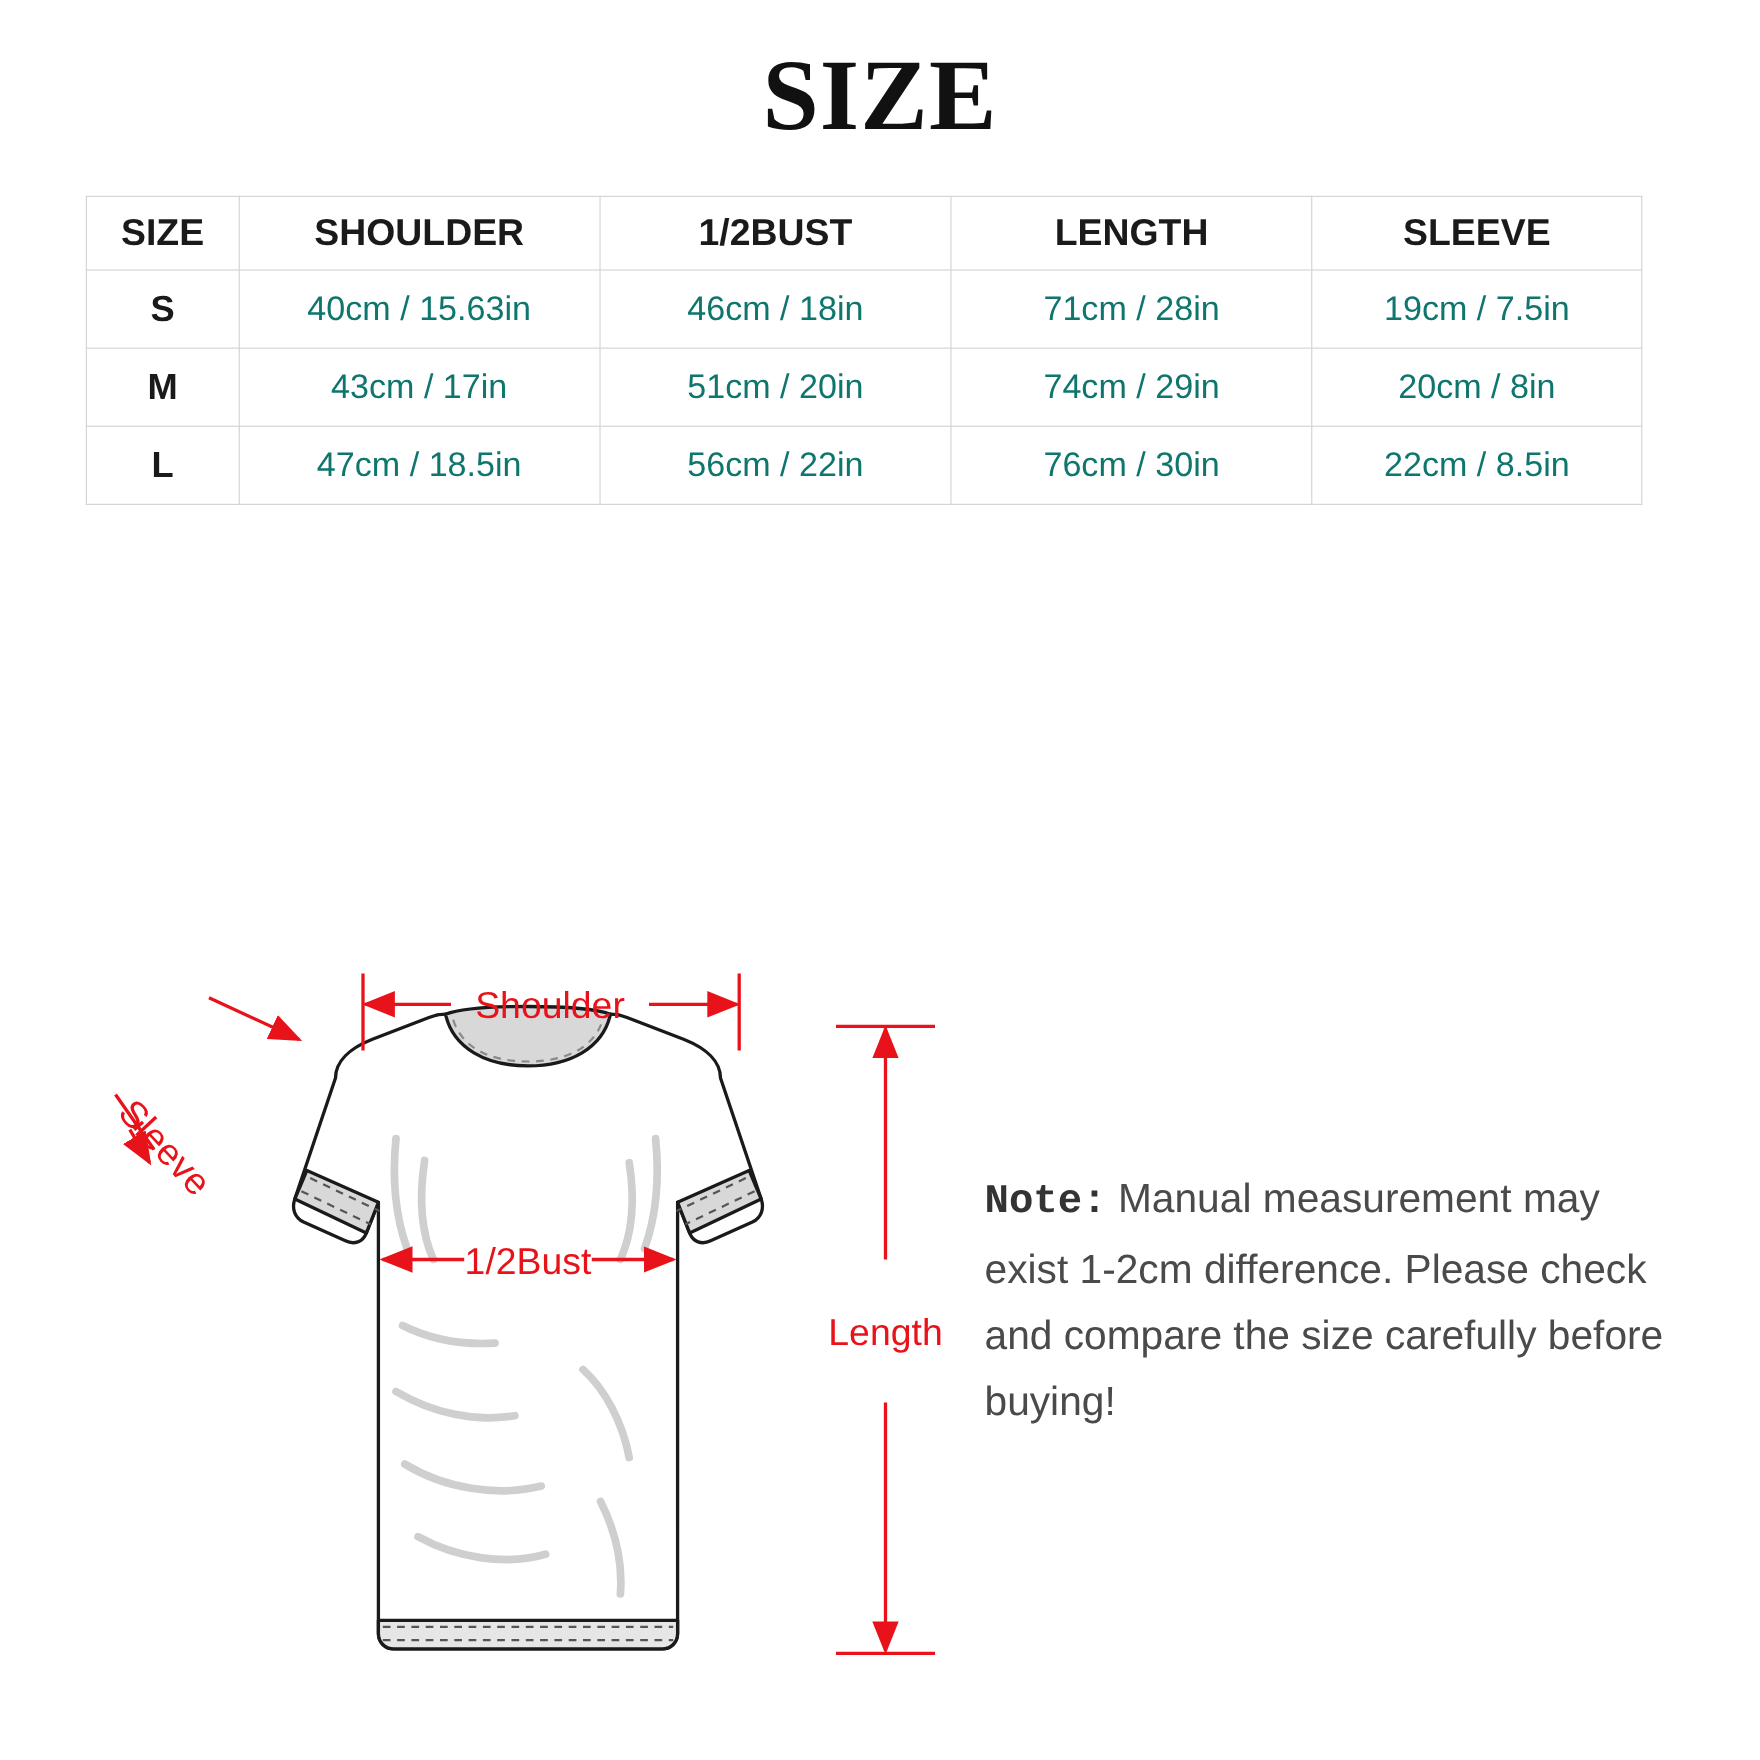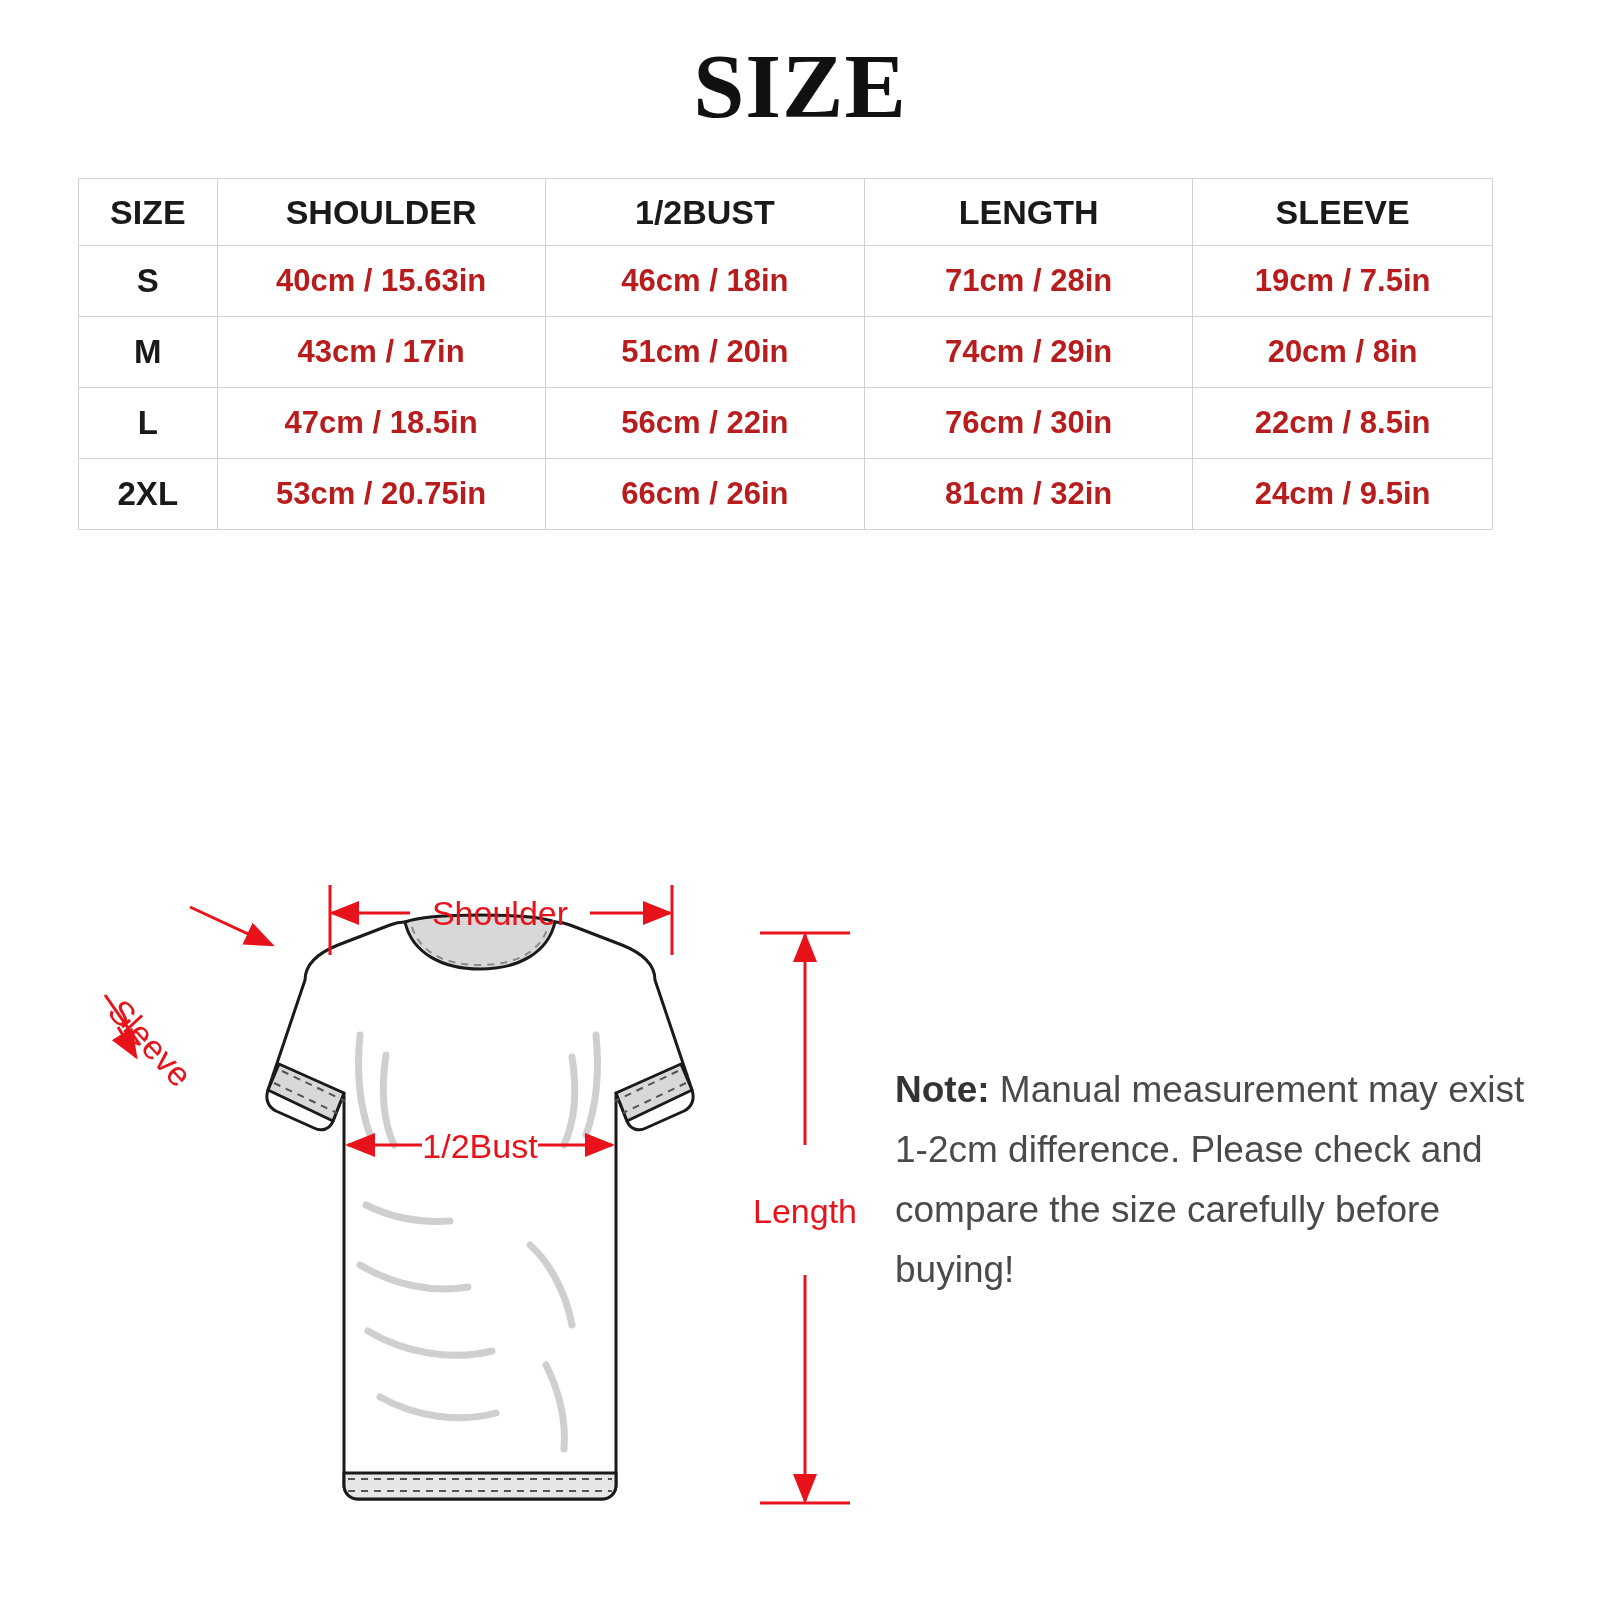--- a/index.html
+++ b/index.html
@@ -54,22 +54,22 @@
     color: #1a1a1a;
     height: 66px;
   }
   table.size-table td.size-col {
     font-size: 33px;
     font-weight: bold;
     color: #1a1a1a;
   }
   table.size-table td.val {
     font-size: 31px;
-    font-weight: bold;
-    color: #b91c1c;
+    font-weight: normal;
+    color: #0f766e;
   }
   col.c-size { width: 9.8%; }
   col.c-shoulder { width: 23.2%; }
   col.c-bust { width: 22.6%; }
   col.c-length { width: 23.2%; }
   col.c-sleeve { width: 21.2%; }
 
   
   .diagram {
     position: absolute;
@@ -86,20 +86,21 @@
     left: 895px;
     top: 1060px;
     width: 640px;
     font-size: 37px;
     line-height: 1.62;
     color: #4a4a4a;
   }
   .note b {
     color: #333333;
     font-weight: bold;
+    font-family: Liberation Mono, monospace;
   }
 </style>
 </head>
 <body>
 
 <h1 class="page-title">SIZE</h1>
 
 <div class="size-table-wrap">
   <table class="size-table">
     <colgroup>
@@ -132,27 +133,20 @@
         <td class="val">51cm / 20in</td>
         <td class="val">74cm / 29in</td>
         <td class="val">20cm / 8in</td>
       </tr>
       <tr>
         <td class="size-col">L</td>
         <td class="val">47cm / 18.5in</td>
         <td class="val">56cm / 22in</td>
         <td class="val">76cm / 30in</td>
         <td class="val">22cm / 8.5in</td>
-      </tr>
-      <tr>
-        <td class="size-col">2XL</td>
-        <td class="val">53cm / 20.75in</td>
-        <td class="val">66cm / 26in</td>
-        <td class="val">81cm / 32in</td>
-        <td class="val">24cm / 9.5in</td>
       </tr>
     </tbody>
   </table>
 </div>
 
 <div class="diagram">
   <svg width="800" height="720" viewBox="0 0 800 720" xmlns="http://www.w3.org/2000/svg">
     <defs>
       <marker id="arrHead" markerWidth="10" markerHeight="8" refX="9" refY="4" orient="auto">
         <path d="M0,0 L10,4 L0,8 Z" fill="#e8131a"></path>

